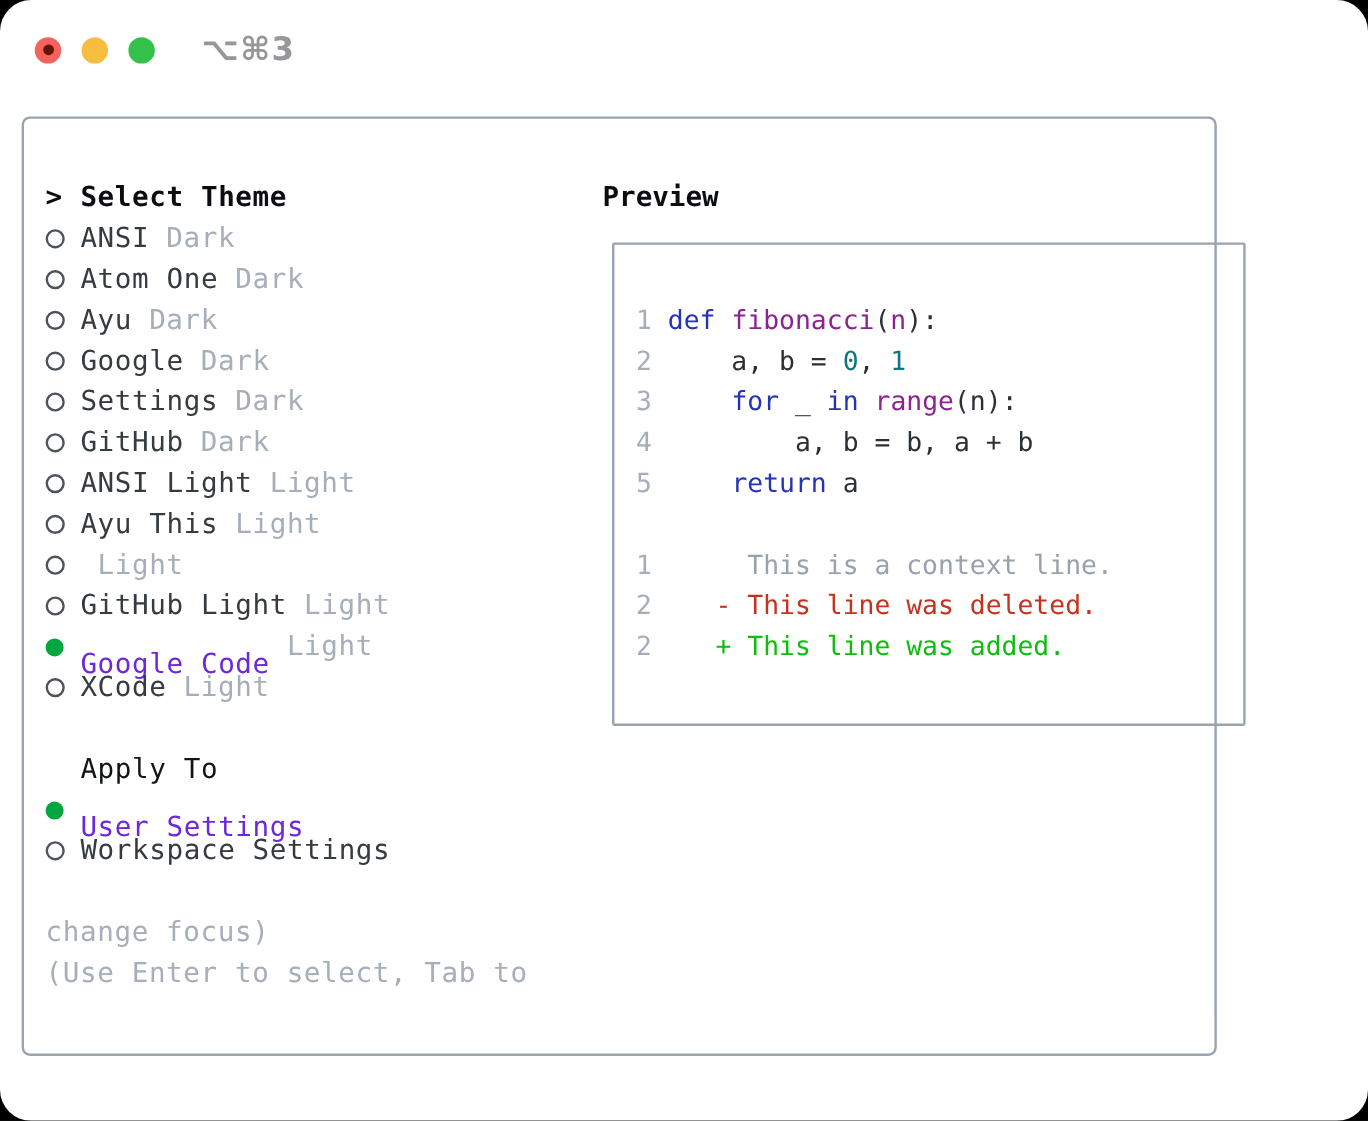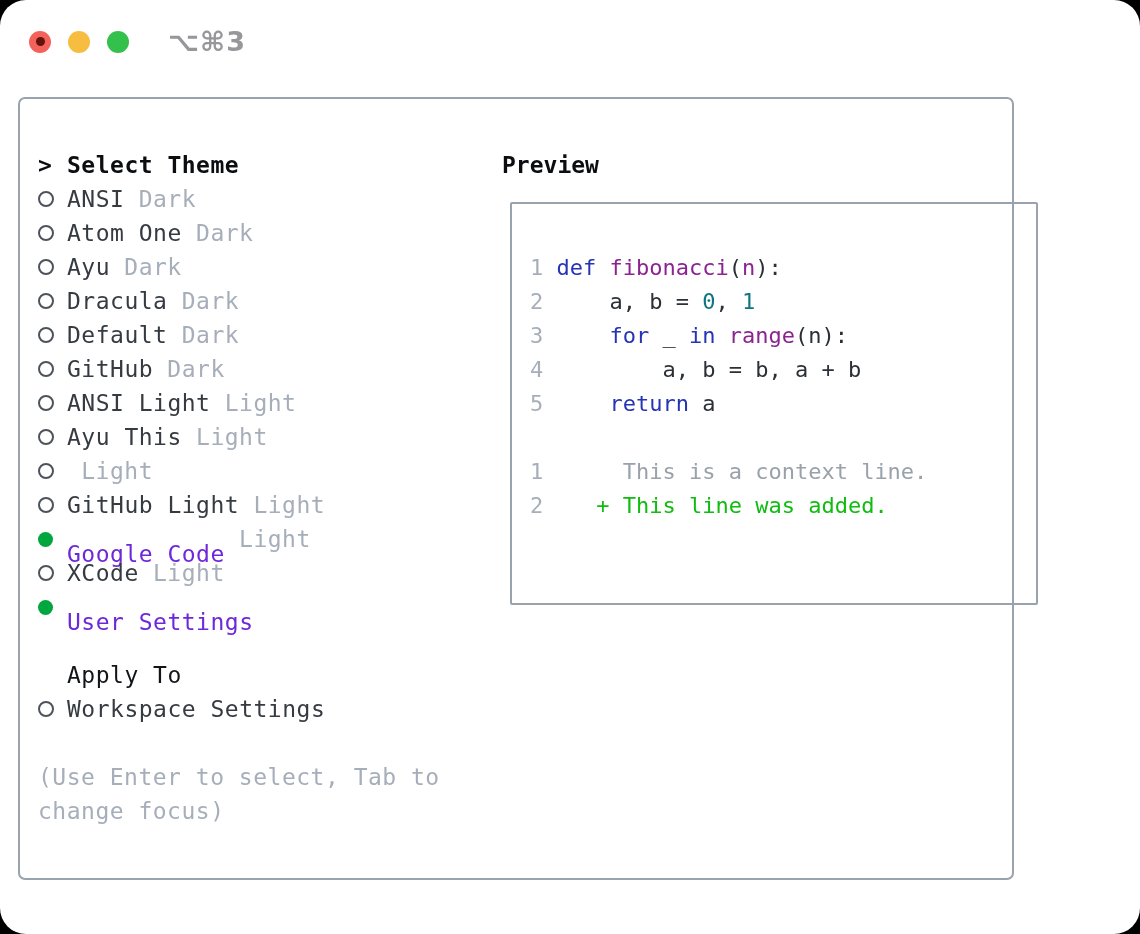--- a/index.html
+++ b/index.html
@@ -110,26 +110,26 @@
         <span class="t-name">Atom One</span>
         <span class="t-variant">Dark</span>
       </div>
       <div class="row">
         <span class="marker"><span class="circle"></span></span>
         <span class="t-name">Ayu</span>
         <span class="t-variant">Dark</span>
       </div>
       <div class="row">
         <span class="marker"><span class="circle"></span></span>
-        <span class="t-name">Dracula</span>
+        <span class="t-name">Google</span>
         <span class="t-variant">Dark</span>
       </div>
       <div class="row">
         <span class="marker"><span class="circle"></span></span>
-        <span class="t-name">Default</span>
+        <span class="t-name">Settings</span>
         <span class="t-variant">Dark</span>
       </div>
       <div class="row">
         <span class="marker"><span class="circle"></span></span>
         <span class="t-name">GitHub</span>
         <span class="t-variant">Dark</span>
       </div>
       <div class="row">
         <span class="marker"><span class="circle"></span></span>
         <span class="t-name">ANSI Light</span>
@@ -153,46 +153,47 @@
         <span class="marker"><span class="circle filled"></span></span>
         <span class="t-name">Google Code</span>
         <span class="t-variant">Light</span>
       </div>
       <div class="row">
         <span class="marker"><span class="circle"></span></span>
         <span class="t-name">XCode</span>
         <span class="t-variant">Light</span>
       </div>
 
+      <div class="row apply-hdr">
+        <span class="marker"></span>
+        <span class="t-name">Apply To</span>
+      </div>
       <div class="row selected">
         <span class="marker"><span class="circle filled"></span></span>
         <span class="t-name">User Settings</span>
-      </div>
-      <div class="row apply-hdr">
-        <span class="marker"></span>
-        <span class="t-name">Apply To</span>
       </div>
       <div class="row">
         <span class="marker"><span class="circle"></span></span>
         <span class="t-name">Workspace Settings</span>
       </div>
 
       <div class="help">
+        <div>change focus)</div>
         <div>(Use Enter to select, Tab to</div>
-        <div>change focus)</div>
       </div>
     </div>
 
     <div class="preview-title">Preview</div>
 
     <div class="preview-box">
       <div class="code-line"><span class="ln">1</span><span class="pln"> </span><span class="kwd">def</span><span class="pln"> </span><span class="fn">fibonacci</span><span class="pln">(</span><span class="fn">n</span><span class="pln">):</span></div>
       <div class="code-line"><span class="ln">2</span><span class="pln">     a, b = </span><span class="lit">0</span><span class="pln">, </span><span class="lit">1</span></div>
       <div class="code-line"><span class="ln">3</span><span class="pln">     </span><span class="kwd">for</span><span class="pln"> _ </span><span class="kwd">in</span><span class="pln"> </span><span class="fn">range</span><span class="pln">(n):</span></div>
       <div class="code-line"><span class="ln">4</span><span class="pln">         a, b = b, a + b</span></div>
       <div class="code-line"><span class="ln">5</span><span class="pln">     </span><span class="kwd">return</span><span class="pln"> a</span></div>
       <div class="code-line"></div>
       <div class="code-line"><span class="ln">1</span><span class="ctx">      This is a context line.</span></div>
+      <div class="code-line"><span class="ln">2</span><span class="del">    - This line was deleted.</span></div>
       <div class="code-line"><span class="ln">2</span><span class="add">    + This line was added.</span></div>
     </div>
 
   </div>
 </div>
 
 </body></html>

